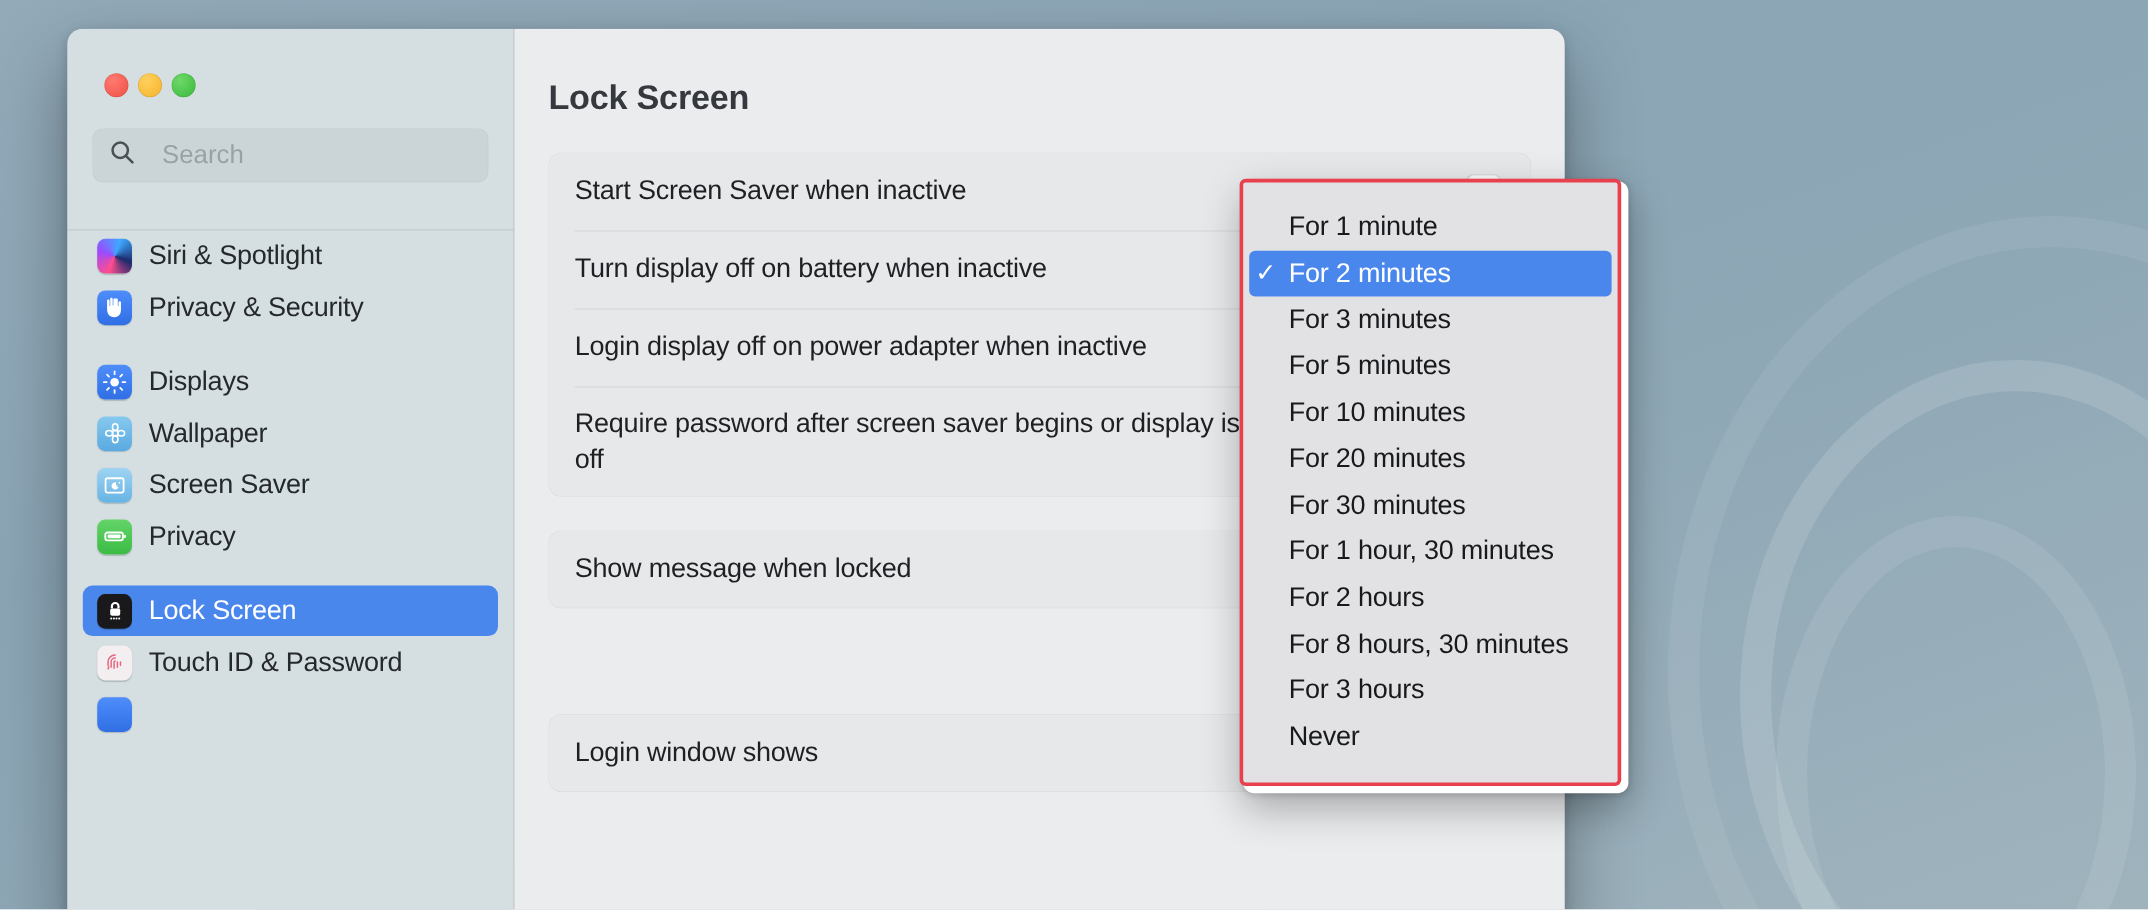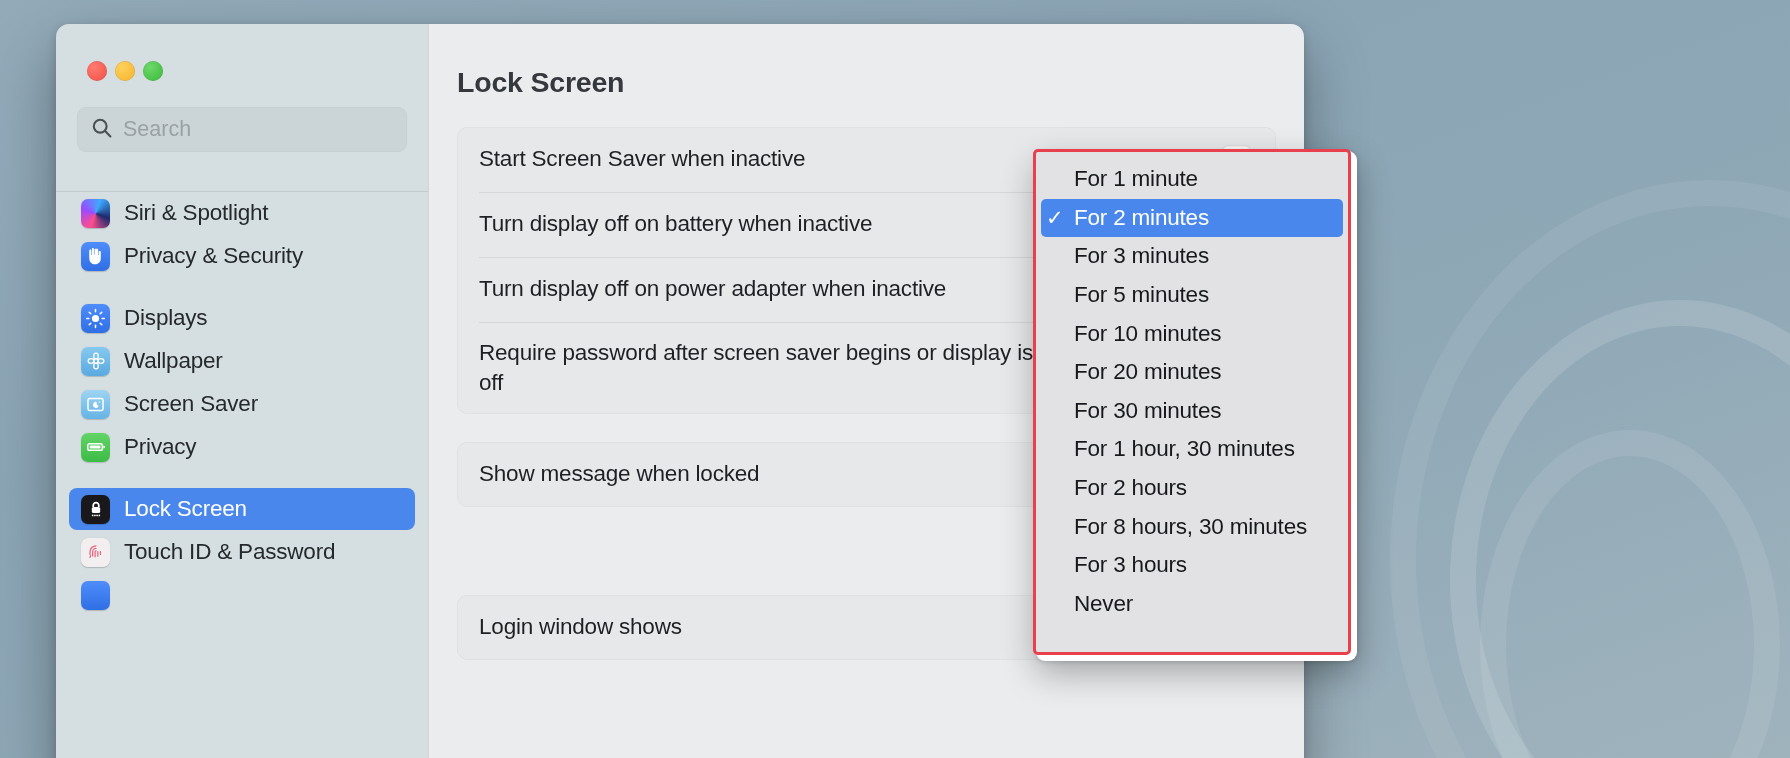--- a/index.html
+++ b/index.html
@@ -59,21 +59,21 @@
   .tl-minimize { background: radial-gradient(circle at 35% 30%, #ffd05c, #f5b32c); }
   .tl-zoom     { background: radial-gradient(circle at 35% 30%, #68d martes, #3fb83f); background: radial-gradient(circle at 35% 30%, #6ed86a, #39b939); }
 
   #search-box {
     margin: 26px 21px 0 21px;
     height: 45px;
     background: rgba(0,0,0,0.045);
     border-radius: 9px;
     display: flex; align-items: center;
     padding: 0 14px;
-    gap: 10px;
+    gap: 22px;
     box-shadow: inset 0 0 0 0.5px rgba(0,0,0,0.05);
   }
   #search-box svg { flex: 0 0 auto; }
   #search-input {
     border: none; outline: none; background: transparent;
     font-family: "Liberation Sans", sans-serif;
     font-size: 21.5px;
     color: #2b2f33;
     width: 100%;
   }
@@ -225,21 +225,21 @@
     position: absolute; left: 3px; top: 2px; right: -4px; bottom: -6px;
     border-radius: 9px;
     background: #fff;
     box-shadow: 0 12px 34px rgba(0,0,0,0.30), 0 1px 5px rgba(0,0,0,0.16);
   }
   #dropdown-highlight {
     position: relative;
     border: 3px solid #e8414d;
     border-radius: 5px;
     background: #e2e2e4;
-    padding: 8px 0 6px 0;
+    padding: 18px 0 6px 0;
     width: 318px;
     height: 506px;
     overflow: hidden;
   }
   .menu-item {
     display: flex; align-items: center;
     height: 38.6px;
     padding: 0 10px 0 10px;
     font-size: 22.5px;
     color: #17191c;
@@ -421,21 +421,21 @@
                 </svg>
               </span>
             </div>
           </div>
 
           <div class="row">
             <div class="row-label">Turn display off on battery when inactive</div>
           </div>
 
           <div class="row">
-            <div class="row-label">Turn display off on power adapter when inactive</div>
+            <div class="row-label">Login display off on power adapter when inactive</div>
           </div>
 
           <div class="row tall">
             <div class="row-label">Require password after screen saver begins or display is turned off</div>
           </div>
 
         </div>
 
         <div class="card">
           <div class="row">

